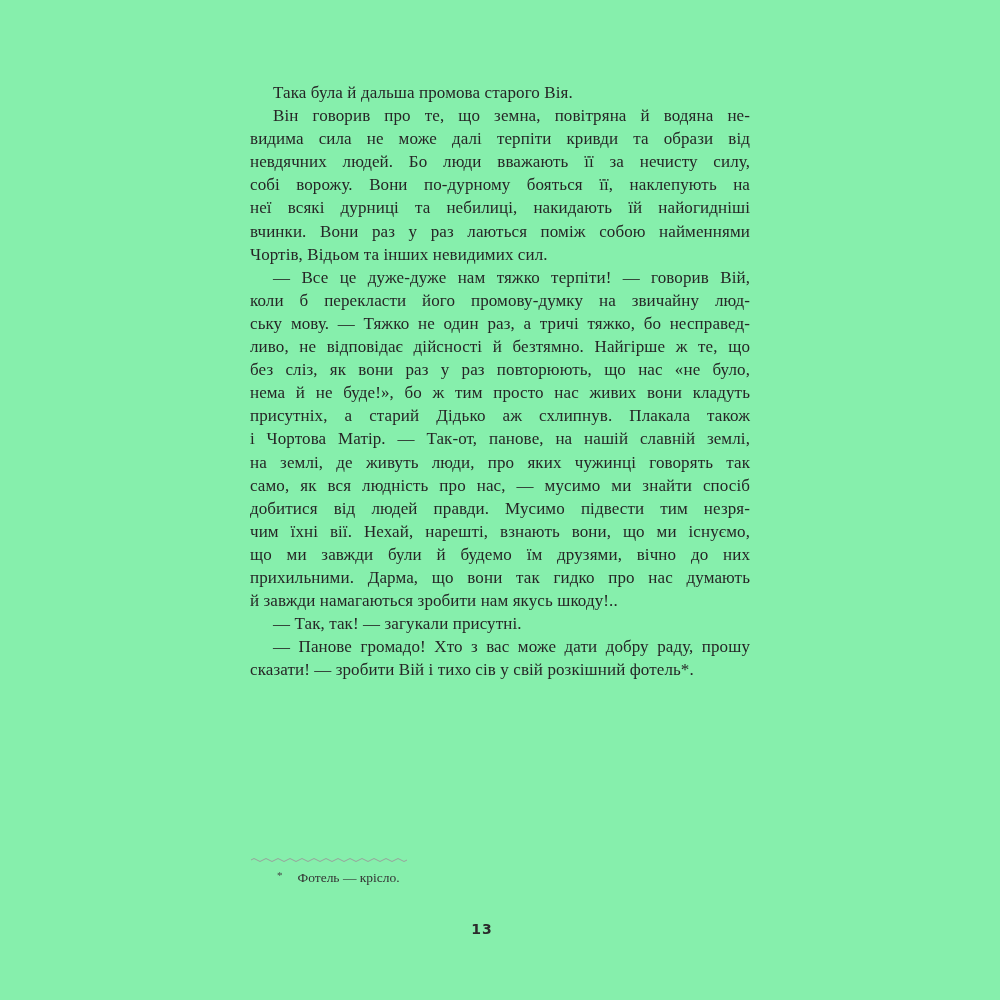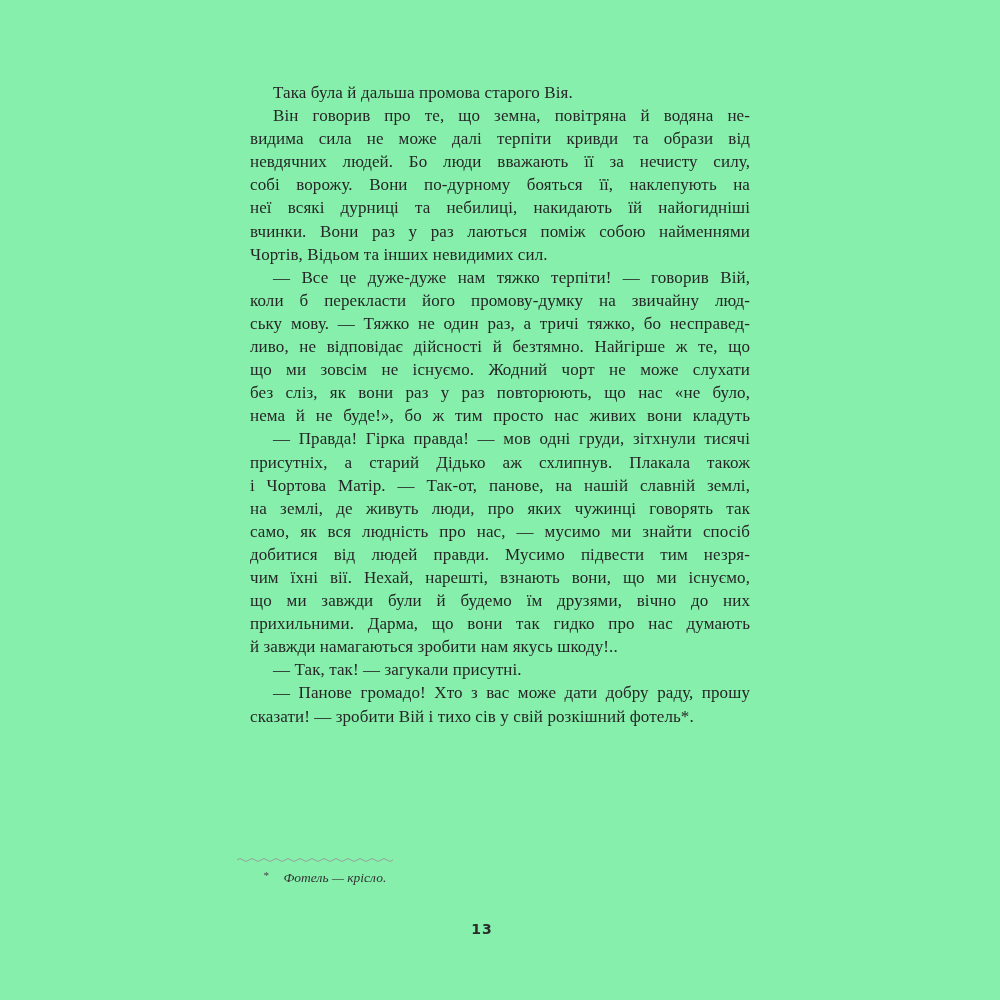--- a/index.html
+++ b/index.html
@@ -34,24 +34,23 @@
   }
   .line.indent {
     text-indent: 23px;
   }
   .line.last {
     text-align: left;
     text-align-last: left;
   }
   .footnote {
     position: absolute;
-    left: 236px;
+    left: 250px;
     top: 856px;
     width: 500px;
-    font-style: italic;
   }
   .fn-rule {
     display: block;
     height: 6px;
   }
   .fn-line {
     margin-top: 5px;
     font-size: 13.5px;
     line-height: 17px;
     color: #333333;
@@ -93,26 +92,24 @@
         <div class="line">собі ворожу. Вони по-дурному бояться її, наклепують на</div>
         <div class="line">неї всякі дурниці та небилиці, накидають їй найогидніші</div>
         <div class="line">вчинки. Вони раз у раз лаються поміж собою найменнями</div>
         <div class="line last">Чортів, Відьом та інших невидимих сил.</div>
       </div>
       <div class="paragraph">
         <div class="line indent">— Все це дуже-дуже нам тяжко терпіти! — говорив Вій,</div>
         <div class="line">коли б перекласти його промову-думку на звичайну люд-</div>
         <div class="line">ську мову. — Тяжко не один раз, а тричі тяжко, бо несправед-</div>
         <div class="line">ливо, не відповідає дійсності й безтямно. Найгірше ж те, що</div>
-        <div class="line">що ми зовсім не існуємо. Жодний чорт не може слухати</div>
         <div class="line">без сліз, як вони раз у раз повторюють, що нас «не було,</div>
         <div class="line">нема й не буде!», бо ж тим просто нас живих вони кладуть</div>
       </div>
       <div class="paragraph">
-        <div class="line indent">— Правда! Гірка правда! — мов одні груди, зітхнули тисячі</div>
         <div class="line">присутніх, а старий Дідько аж схлипнув. Плакала також</div>
         <div class="line">і Чортова Матір. — Так-от, панове, на нашій славній землі,</div>
         <div class="line">на землі, де живуть люди, про яких чужинці говорять так</div>
         <div class="line">само, як вся людність про нас, — мусимо ми знайти спосіб</div>
         <div class="line">добитися від людей правди. Мусимо підвести тим незря-</div>
         <div class="line">чим їхні вії. Нехай, нарешті, взнають вони, що ми існуємо,</div>
         <div class="line">що ми завжди були й будемо їм друзями, вічно до них</div>
         <div class="line">прихильними. Дарма, що вони так гидко про нас думають</div>
         <div class="line last">й завжди намагаються зробити нам якусь шкоду!..</div>
       </div>

